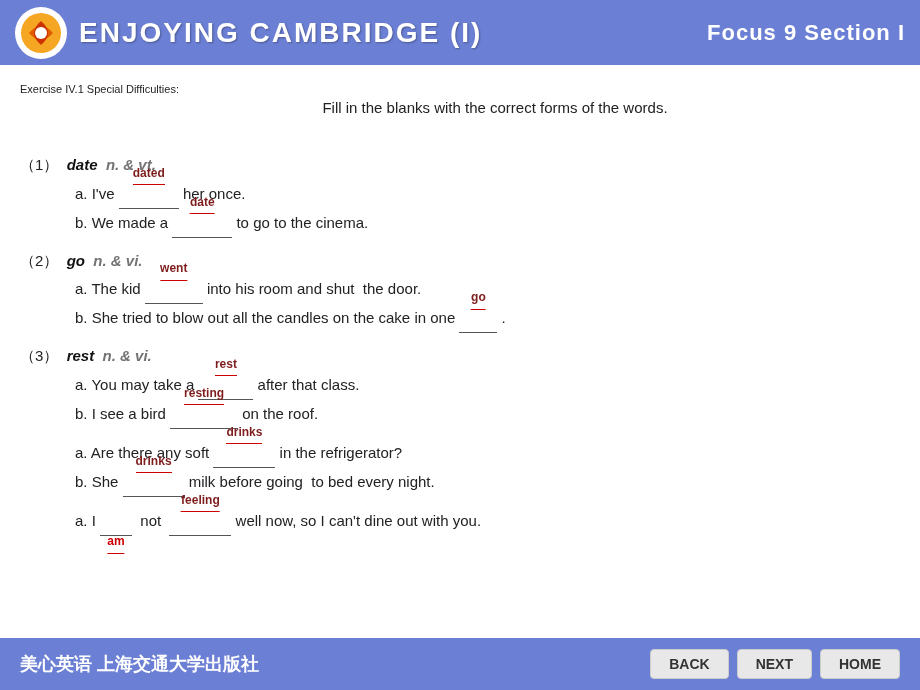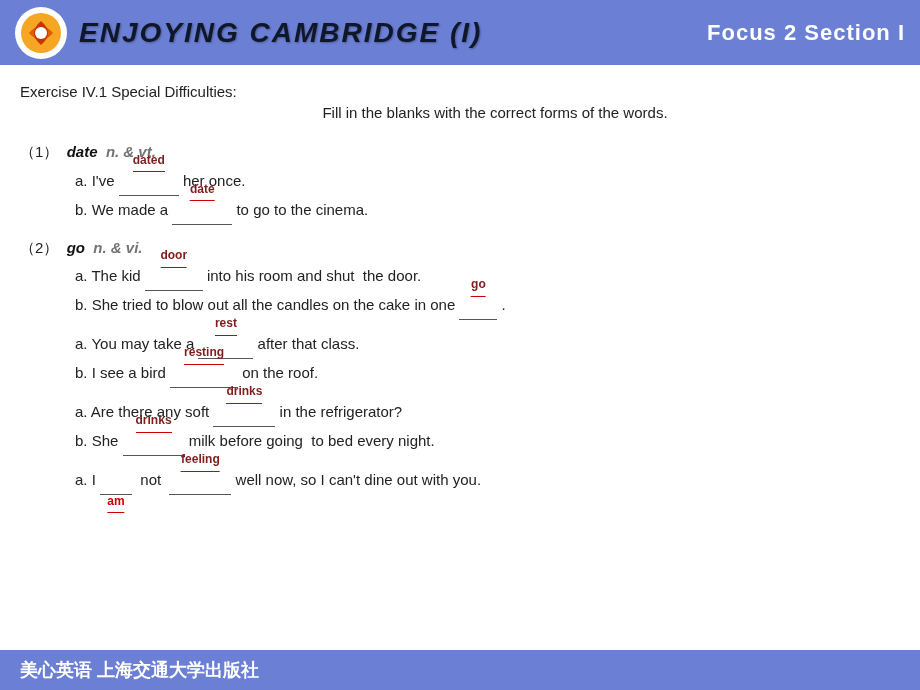--- a/index.html
+++ b/index.html
@@ -32,40 +32,39 @@
       border-radius: 50%;
       display: flex;
       align-items: center;
       justify-content: center;
       overflow: hidden;
     }
     
     .header-title {
       font-size: 28px;
       font-weight: bold;
-      color: #0f172a;
-      font-style: italic;
+      color: #ffffff;
       letter-spacing: 2px;
       text-shadow: 1px 1px 2px rgba(0,0,0,0.3);
       font-family: 'Arial Black', Arial, sans-serif;
     }
     .header-right {
       font-size: 22px;
       font-weight: bold;
       color: #ffffff;
       letter-spacing: 1px;
     }
 
     
     .footer {
       position: absolute;
       bottom: 0;
       left: 0;
       right: 0;
-      height: 40px;
+      height: 52px;
       background: #6b7fd4;
       display: flex;
       align-items: center;
       justify-content: space-between;
       padding: 0 20px;
     }
     .footer-text {
       font-size: 18px;
       color: #ffffff;
       font-weight: bold;
@@ -89,28 +88,28 @@
     }
 
     
     .content {
       padding: 18px 30px 10px 20px;
       height: calc(690px - 65px - 52px);
       overflow: hidden;
     }
 
     .exercise-title {
-      font-size: 15px;
+      font-size: 11px;
       color: #222;
       margin-bottom: 4px;
     }
     .exercise-subtitle {
       font-size: 15px;
       color: #222;
-      margin-bottom: 18px;
+      margin-bottom: 36px;
       text-align: center;
       margin-left: 80px;
     }
 
     .question-block {
       margin-bottom: 10px;
       line-height: 1.7;
     }
 
     .q-header {
@@ -182,21 +181,21 @@
     <div class="logo">
       <svg width="44" height="44" viewBox="0 0 44 44">
         <circle cx="22" cy="22" r="20" fill="#f5a623"></circle>
         <path d="M10 22 Q22 8 34 22 Q22 36 10 22Z" fill="#e05a00"></path>
         <path d="M22 10 Q36 22 22 34 Q8 22 22 10Z" fill="#cc3300"></path>
         <circle cx="22" cy="22" r="6" fill="#ffffff"></circle>
       </svg>
     </div>
     <div class="header-title">ENJOYING CAMBRIDGE (I)</div>
   </div>
-  <div class="header-right">Focus 2  Section I</div>
+  <div class="header-right">Focus 9  Section I</div>
 </div>
 
 <div class="content">
   <div class="exercise-title">Exercise IV.1  Special Difficulties:</div>
   <div class="exercise-subtitle">Fill in the blanks  with  the correct forms of the words.</div>
 
   <div class="question-block">
     <div class="q-header">
       <span class="q-num">（1）</span>&nbsp;
       <span class="q-word">date</span>&nbsp;
@@ -222,36 +221,41 @@
 
   <div class="question-block">
     <div class="q-header">
       <span class="q-num">（2）</span>&nbsp;
       <span class="q-word">go</span>&nbsp;
       <span class="q-pos">n. &amp; vi.</span>
     </div>
     <div class="sentence">
       a. The kid
       <span class="ans-above">
-        <span class="ans-above-label">door</span>
+        <span class="ans-above-label">went</span>
         <span style="display:inline-block;min-width:58px;border-bottom:1.5px solid #555;">&nbsp;</span>
       </span>
       into his room and shut&nbsp; the door.
     </div>
     <div class="sentence">
       b. She tried to blow out all the candles on the cake in one
       <span class="ans-above">
         <span class="ans-above-label">go</span>
         <span style="display:inline-block;min-width:38px;border-bottom:1.5px solid #555;">&nbsp;</span>
       </span>
       .
     </div>
   </div>
 
   <div class="question-block">
+    <div class="q-header">
+      <span class="q-num">（3）</span>&nbsp;
+      <span class="q-word">rest</span>&nbsp;
+      <span class="q-pos">n. &amp; vi.</span>
+    </div>
     <div class="sentence">
       a. You may take a
       <span class="ans-above">
         <span class="ans-above-label">rest</span>
         <span style="display:inline-block;min-width:55px;border-bottom:1.5px solid #555;">&nbsp;</span>
       </span>
       after that class.
     </div>
     <div class="sentence">
       b. I see a bird
@@ -294,13 +298,18 @@
         <span class="ans-above-label">feeling</span>
         <span style="display:inline-block;min-width:62px;border-bottom:1.5px solid #555;">&nbsp;</span>
       </span>
       well now, so I can't dine out with you.
     </div>
   </div>
 </div>
 
 <div class="footer">
   <div class="footer-text">美心英语  上海交通大学出版社</div>
+  <div class="footer-buttons">
+    <button class="footer-btn">BACK</button>
+    <button class="footer-btn">NEXT</button>
+    <button class="footer-btn">HOME</button>
+  </div>
 </div>
 
 </body></html>

